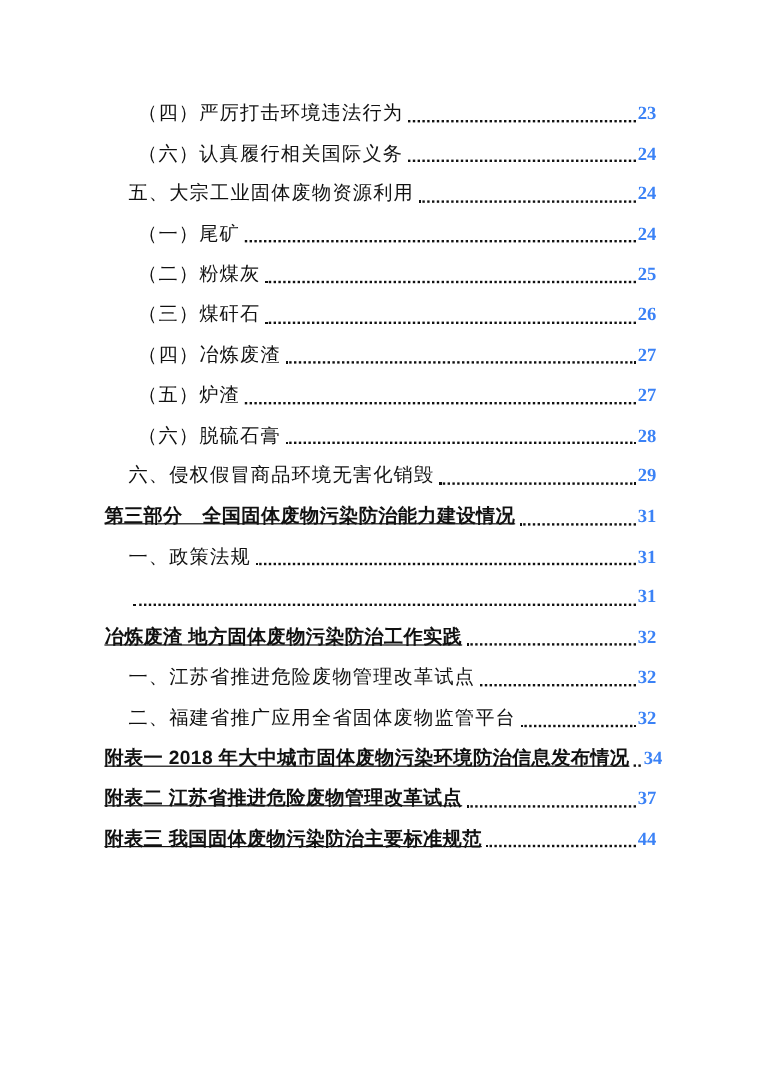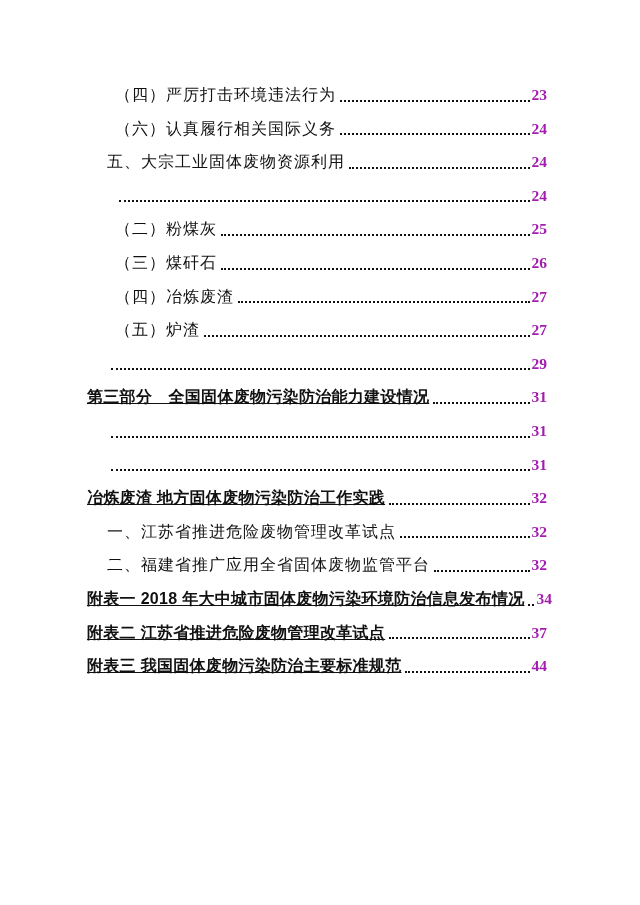--- a/index.html
+++ b/index.html
@@ -73,21 +73,21 @@
     left: 0;
     right: 0;
     bottom: 10px;
     border-bottom: 2px dotted #111111;
   }
   .pagenum {
     flex: 0 0 auto;
     font-family: "Liberation Serif", serif;
     font-weight: 700;
     font-size: 15.5px;
-    color: #a21caf;
+    color: #3b82f6;
   }
 </style>
 </head>
 <body>
 
 <div class="page">
   <div class="toc" id="toc">
   <div class="toc-row l3">
     <span class="title">（四）严厉打击环境违法行为</span>
     <span class="leader"></span>
@@ -100,20 +100,21 @@
     <span class="pagenum">24</span>
   </div>
 
   <div class="toc-row l2">
     <span class="title">五、大宗工业固体废物资源利用</span>
     <span class="leader"></span>
     <span class="pagenum">24</span>
   </div>
 
   <div class="toc-row l3">
+    <span class="title">（一）尾矿</span>
     <span class="leader"></span>
     <span class="pagenum">24</span>
   </div>
 
   <div class="toc-row l3">
     <span class="title">（二）粉煤灰</span>
     <span class="leader"></span>
     <span class="pagenum">25</span>
   </div>
 
@@ -128,33 +129,40 @@
     <span class="leader"></span>
     <span class="pagenum">27</span>
   </div>
 
   <div class="toc-row l3">
     <span class="title">（五）炉渣</span>
     <span class="leader"></span>
     <span class="pagenum">27</span>
   </div>
 
-
-  <div class="toc-row l2">
+  <div class="toc-row l3">
+    <span class="title">（六）脱硫石膏</span>
+    <span class="leader"></span>
+    <span class="pagenum">28</span>
+  </div>
+
+  <div class="toc-row l2">
+    <span class="title">六、侵权假冒商品环境无害化销毁</span>
     <span class="leader"></span>
     <span class="pagenum">29</span>
   </div>
 
   <div class="toc-row l1">
     <span class="title">第三部分　全国固体废物污染防治能力建设情况</span>
     <span class="leader"></span>
     <span class="pagenum">31</span>
   </div>
 
   <div class="toc-row l2">
+    <span class="title">一、政策法规</span>
     <span class="leader"></span>
     <span class="pagenum">31</span>
   </div>
 
   <div class="toc-row l2">
     <span class="leader"></span>
     <span class="pagenum">31</span>
   </div>
 
   <div class="toc-row l1">

